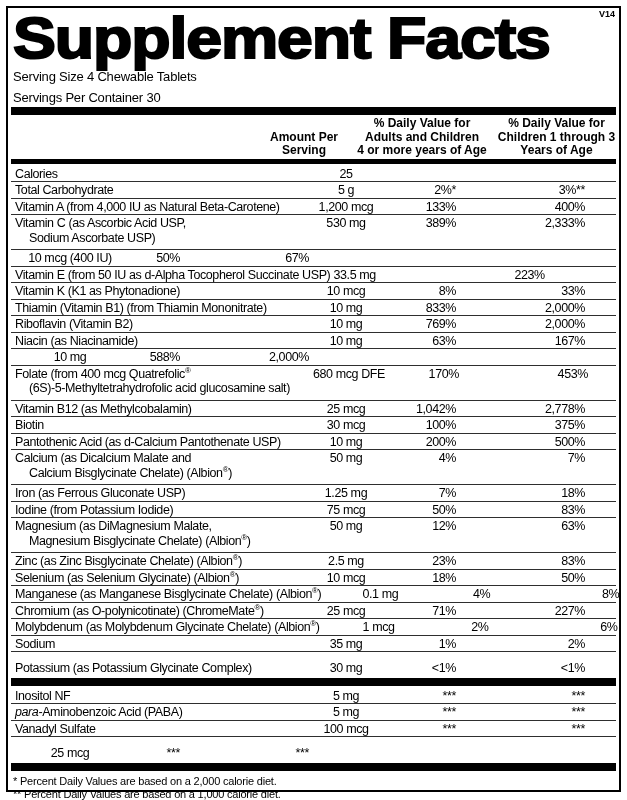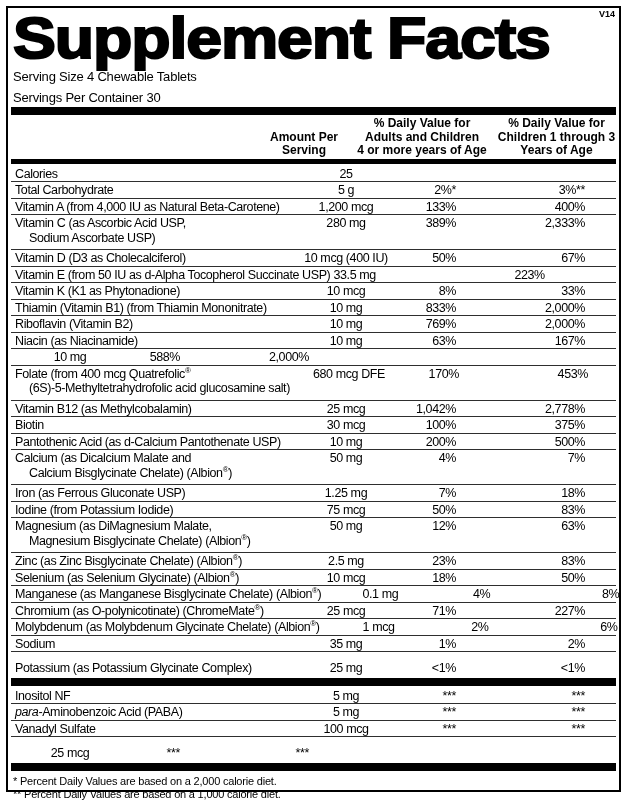--- a/index.html
+++ b/index.html
@@ -104,26 +104,25 @@
         <div class="c-dv2">3%**</div>
       </div>
       <div class="row">
         <div class="c-name">Vitamin A (from 4,000 IU as Natural Beta-Carotene)</div>
         <div class="c-amt">1,200 mcg</div>
         <div class="c-dv1">133%</div>
         <div class="c-dv2">400%</div>
       </div>
       <div class="row tall">
         <div class="c-name">Vitamin C (as Ascorbic Acid USP,<div class="name2">Sodium Ascorbate USP)</div></div>
-        <div class="c-amt">280 mg</div>
+        <div class="c-amt">530 mg</div>
         <div class="c-dv1">389%</div>
         <div class="c-dv2">2,333%</div>
       </div>
       <div class="row">
-        <div class="c-name">Vitamin D (D3 as Cholecalciferol)</div>
         <div class="c-amt">10 mcg (400 IU)</div>
         <div class="c-dv1">50%</div>
         <div class="c-dv2">67%</div>
       </div>
       <div class="row">
         <div class="c-name">Vitamin E (from 50 IU as d-Alpha Tocopherol Succinate USP) 33.5 mg</div>
         <div class="c-amt"></div>
         <div class="c-dv1">223%</div>
         <div class="c-dv2">558%</div>
       </div>
@@ -235,21 +234,21 @@
         <div class="c-dv2">6%</div>
       </div>
       <div class="row">
         <div class="c-name">Sodium</div>
         <div class="c-amt">35 mg</div>
         <div class="c-dv1">1%</div>
         <div class="c-dv2">2%</div>
       </div>
       <div class="row">
         <div class="c-name">Potassium (as Potassium Glycinate Complex)</div>
-        <div class="c-amt">25 mg</div>
+        <div class="c-amt">30 mg</div>
         <div class="c-dv1">&lt;1%</div>
         <div class="c-dv2">&lt;1%</div>
       </div>
     </div>
 
   <div class="bar thick"></div>
 
   <div class="rows" id="rows-extra">
       <div class="row">
         <div class="c-name">Inositol NF</div>

